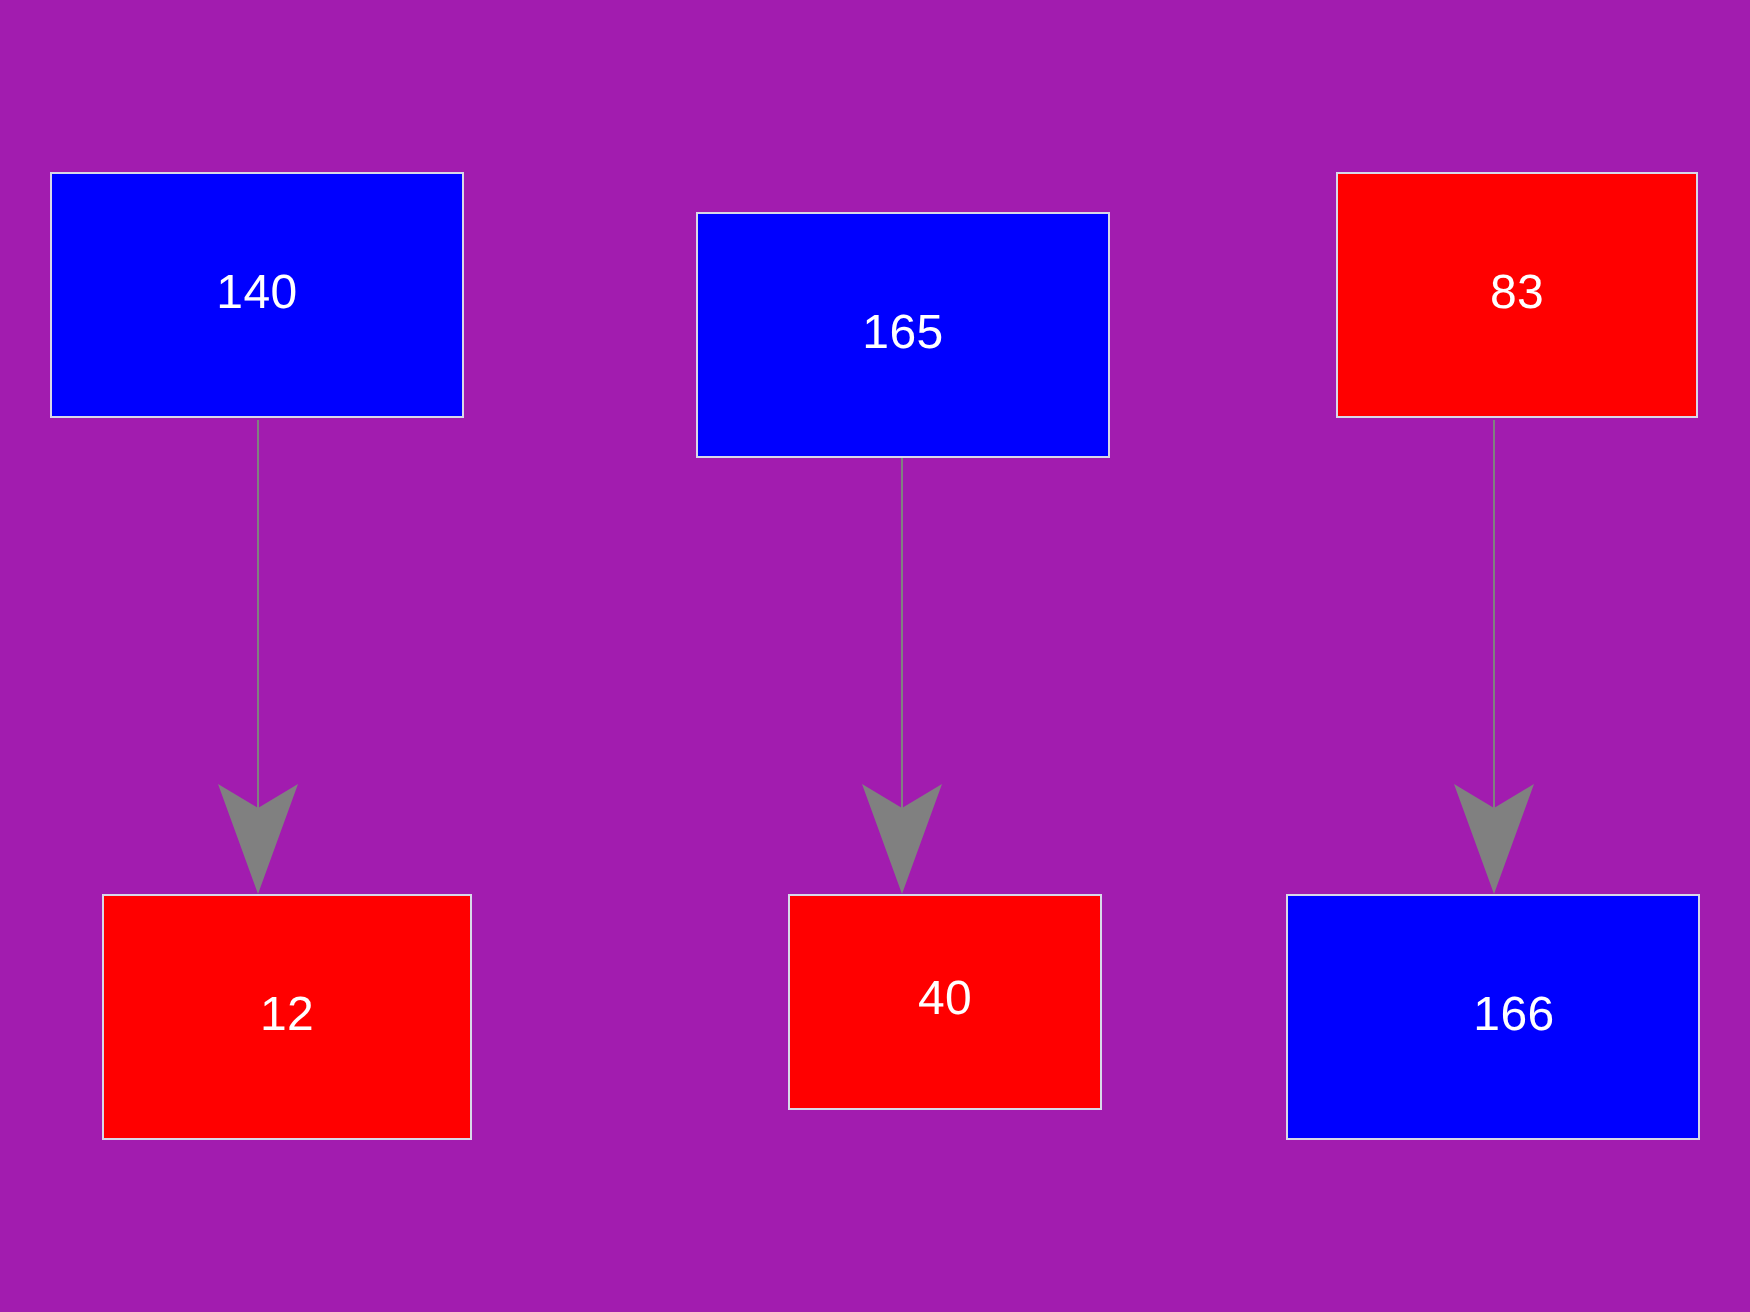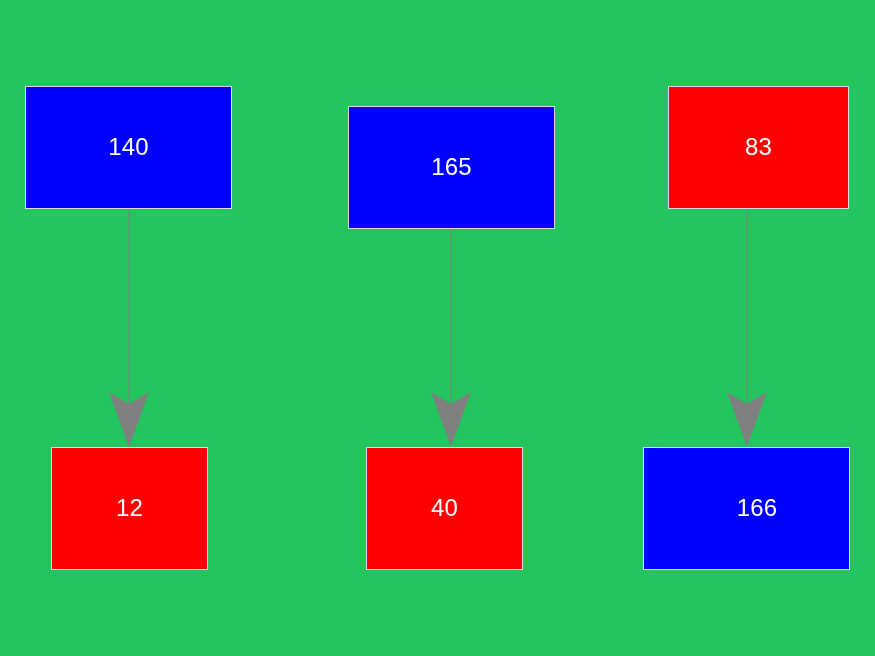--- a/index.html
+++ b/index.html
@@ -7,21 +7,21 @@
     padding: 0;
     background: #ffffff;
   }
   body {
     font-family: "Liberation Sans", sans-serif;
   }
   #canvas {
     position: relative;
     width: 875px;
     height: 656px;
-    background: #22c55e;
+    background: #a21caf;
     overflow: hidden;
   }
   .edge-layer {
     position: absolute;
     left: 0;
     top: 0;
     width: 875px;
     height: 656px;
     pointer-events: none;
   }
@@ -58,27 +58,27 @@
         <path d="M 451 447 L 431 392 L 451 404 L 471 392 Z" fill="#808080"></path>
         <line x1="747" y1="210" x2="747" y2="445" stroke="#808080" stroke-width="1"></line>
         <path d="M 747 447 L 727 392 L 747 404 L 767 392 Z" fill="#808080"></path>
       </g>
   </svg>
 
   <div id="nodes">
       <div class="node" style="left: 25px; top: 86px; width: 207px; height: 123px; background: rgb(0, 0, 255); border-color: rgb(216, 216, 232);">
         <span class="node-label" style="color: rgb(255, 255, 255);">140</span>
       </div>
-      <div class="node" style="left: 51px; top: 447px; width: 157px; height: 123px; background: rgb(255, 0, 0); border-color: rgb(216, 216, 232);">
+      <div class="node" style="left: 51px; top: 447px; width: 185px; height: 123px; background: rgb(255, 0, 0); border-color: rgb(216, 216, 232);">
         <span class="node-label" style="color: rgb(255, 255, 255);">12</span>
       </div>
       <div class="node" style="left: 348px; top: 86px; width: 207px; height: 123px; background: rgb(0, 0, 255); border-color: rgb(216, 216, 232); margin-top: 20px;">
         <span class="node-label" style="color: rgb(255, 255, 255);">165</span>
       </div>
-      <div class="node" style="left: 366px; top: 447px; width: 157px; height: 123px; background: rgb(255, 0, 0); border-color: rgb(216, 216, 232); text-align: center;">
+      <div class="node" style="left: 394px; top: 447px; width: 157px; height: 108px; background: rgb(255, 0, 0); border-color: rgb(216, 216, 232); text-align: center;">
         <span class="node-label" style="color: rgb(255, 255, 255);">40</span>
       </div>
       <div class="node" style="left: 668px; top: 86px; width: 181px; height: 123px; background: rgb(255, 0, 0); border-color: rgb(216, 216, 232); text-align: center;">
         <span class="node-label" style="color: rgb(255, 255, 255);">83</span>
       </div>
       <div class="node" style="left: 643px; top: 447px; width: 207px; height: 123px; background: rgb(0, 0, 255); border-color: rgb(216, 216, 232); padding-left: 21px;">
         <span class="node-label" style="color: rgb(255, 255, 255);">166</span>
       </div>
     </div>
 

